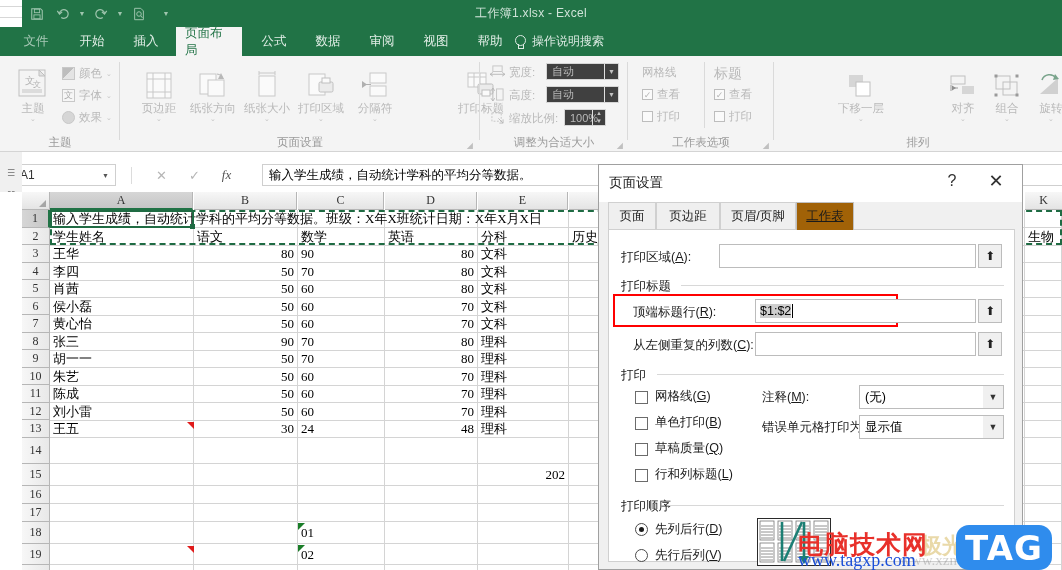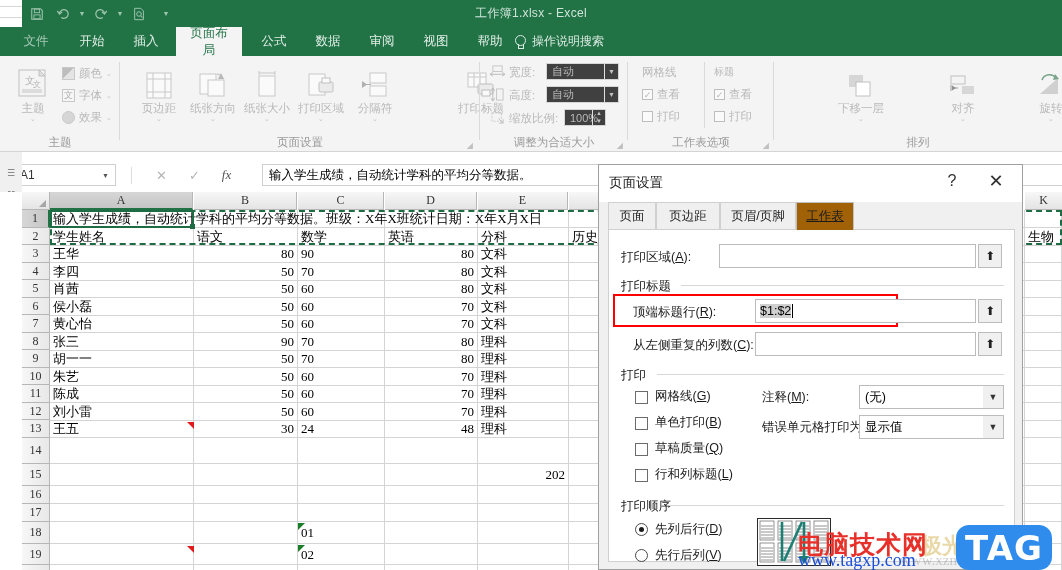--- a/index.html
+++ b/index.html
@@ -27,21 +27,20 @@
     display: flex; align-items: center; justify-content: center;
     color: #cfe3d8; font-size: 12px; letter-spacing: .3px;
   }
   .leftstub { position:absolute; left:0; top:0; width:22px; height:27px; background:#ffffff; }
   .leftstub-line { position:absolute; left:0; width:22px; height:1px; background:#d7d7d7; }
 
   
   .ribbon-tabs {
     position: absolute; left: 0; top: 27px; width: 1062px; height: 29px;
     background: #217346;
-    text-align: center;
   }
   .rt {
     position: absolute; top: 0; height: 29px; display: flex; align-items: center;
     justify-content: center; color: #e3efe8; font-size: 12.5px; padding: 0 9px;
   }
   .rt.active { background: #f4f4f4; color: #217346; }
   .rt.dim { color: #a6c8b5; }
   .tellme {
     position: absolute; top: 0; height: 29px; display: flex; align-items: center;
     gap: 7px; color: #dbeae2; font-size: 12px;
@@ -426,21 +425,21 @@
       <div class="dlbl" style="left:14px; top:9px; font-size:11.5px; color:#b9b9b9;">网格线</div>
       <div class="smallrow" style="left:14px; top:31px;">
         <span class="chk">✓</span>
         <span>查看</span>
       </div>
       <div class="smallrow" style="left:14px; top:53px;">
         <span class="chk"></span>
         <span>打印</span>
       </div>
       <div class="grp-sep" style="left:76px; top:6px; height:66px;"></div>
-      <div class="dlbl" style="left:86px; top:9px; font-size:10px; color:#b9b9b9;">标题</div>
+      <div class="dlbl" style="left:86px; top:9px; font-size:14px; color:#b9b9b9;">标题</div>
       <div class="smallrow" style="left:86px; top:31px;">
         <span class="chk">✓</span>
         <span>查看</span>
       </div>
       <div class="smallrow" style="left:86px; top:53px;">
         <span class="chk"></span>
         <span>打印</span>
       </div>
       <div class="grp-label" style="left:0; width:146px;">工作表选项</div>
       <div class="dlauncher" style="right:5px; bottom:2px;">◢</div>
@@ -462,20 +461,34 @@
         <div class="ic">
           <svg width="30" height="30" viewBox="0 0 30 30">
               <rect x="3" y="4" width="14" height="8" fill="none" stroke="#c0c0c0"></rect>
               <rect x="14" y="14" width="12" height="8" fill="#d6d6d6"></rect>
               <path d="M10 16h-6" stroke="#9a9a9a"></path>
               <path d="M3 13v6" stroke="#9a9a9a"></path>
               <path d="M4 13.5 L4 18.5 L8 16z" fill="#8f8f8f"></path>
             </svg>
         </div>
         <div class="lb">对齐</div>
+        <div class="dn">⌄</div>
+      </div>
+      <div class="bigbtn" style="left:212px; top:6px; width:42px;">
+        <div class="ic">
+          <svg width="30" height="30" viewBox="0 0 30 30">
+              <rect x="4" y="4" width="14" height="13" fill="none" stroke="#c0c0c0"></rect>
+              <rect x="11" y="10" width="14" height="13" fill="none" stroke="#c0c0c0"></rect>
+              <rect x="2.5" y="2.5" width="3" height="3" fill="#9a9a9a"></rect>
+              <rect x="23.5" y="2.5" width="3" height="3" fill="#9a9a9a"></rect>
+              <rect x="2.5" y="21.5" width="3" height="3" fill="#9a9a9a"></rect>
+              <rect x="23.5" y="21.5" width="3" height="3" fill="#9a9a9a"></rect>
+            </svg>
+        </div>
+        <div class="lb">组合</div>
         <div class="dn">⌄</div>
       </div>
       <div class="bigbtn" style="left:256px; top:6px; width:42px;">
         <div class="ic">
           <svg width="30" height="30" viewBox="0 0 30 30">
               <path d="M22 22 L4 22 L22 6z" fill="#d0d0d0"></path>
               <path d="M6 8 A8 8 0 0 1 20 6" stroke="#7aa48c" fill="none" stroke-width="1.6"></path>
               <path d="M19 2 L23 7 L17 8z" fill="#7aa48c"></path>
             </svg>
         </div>

